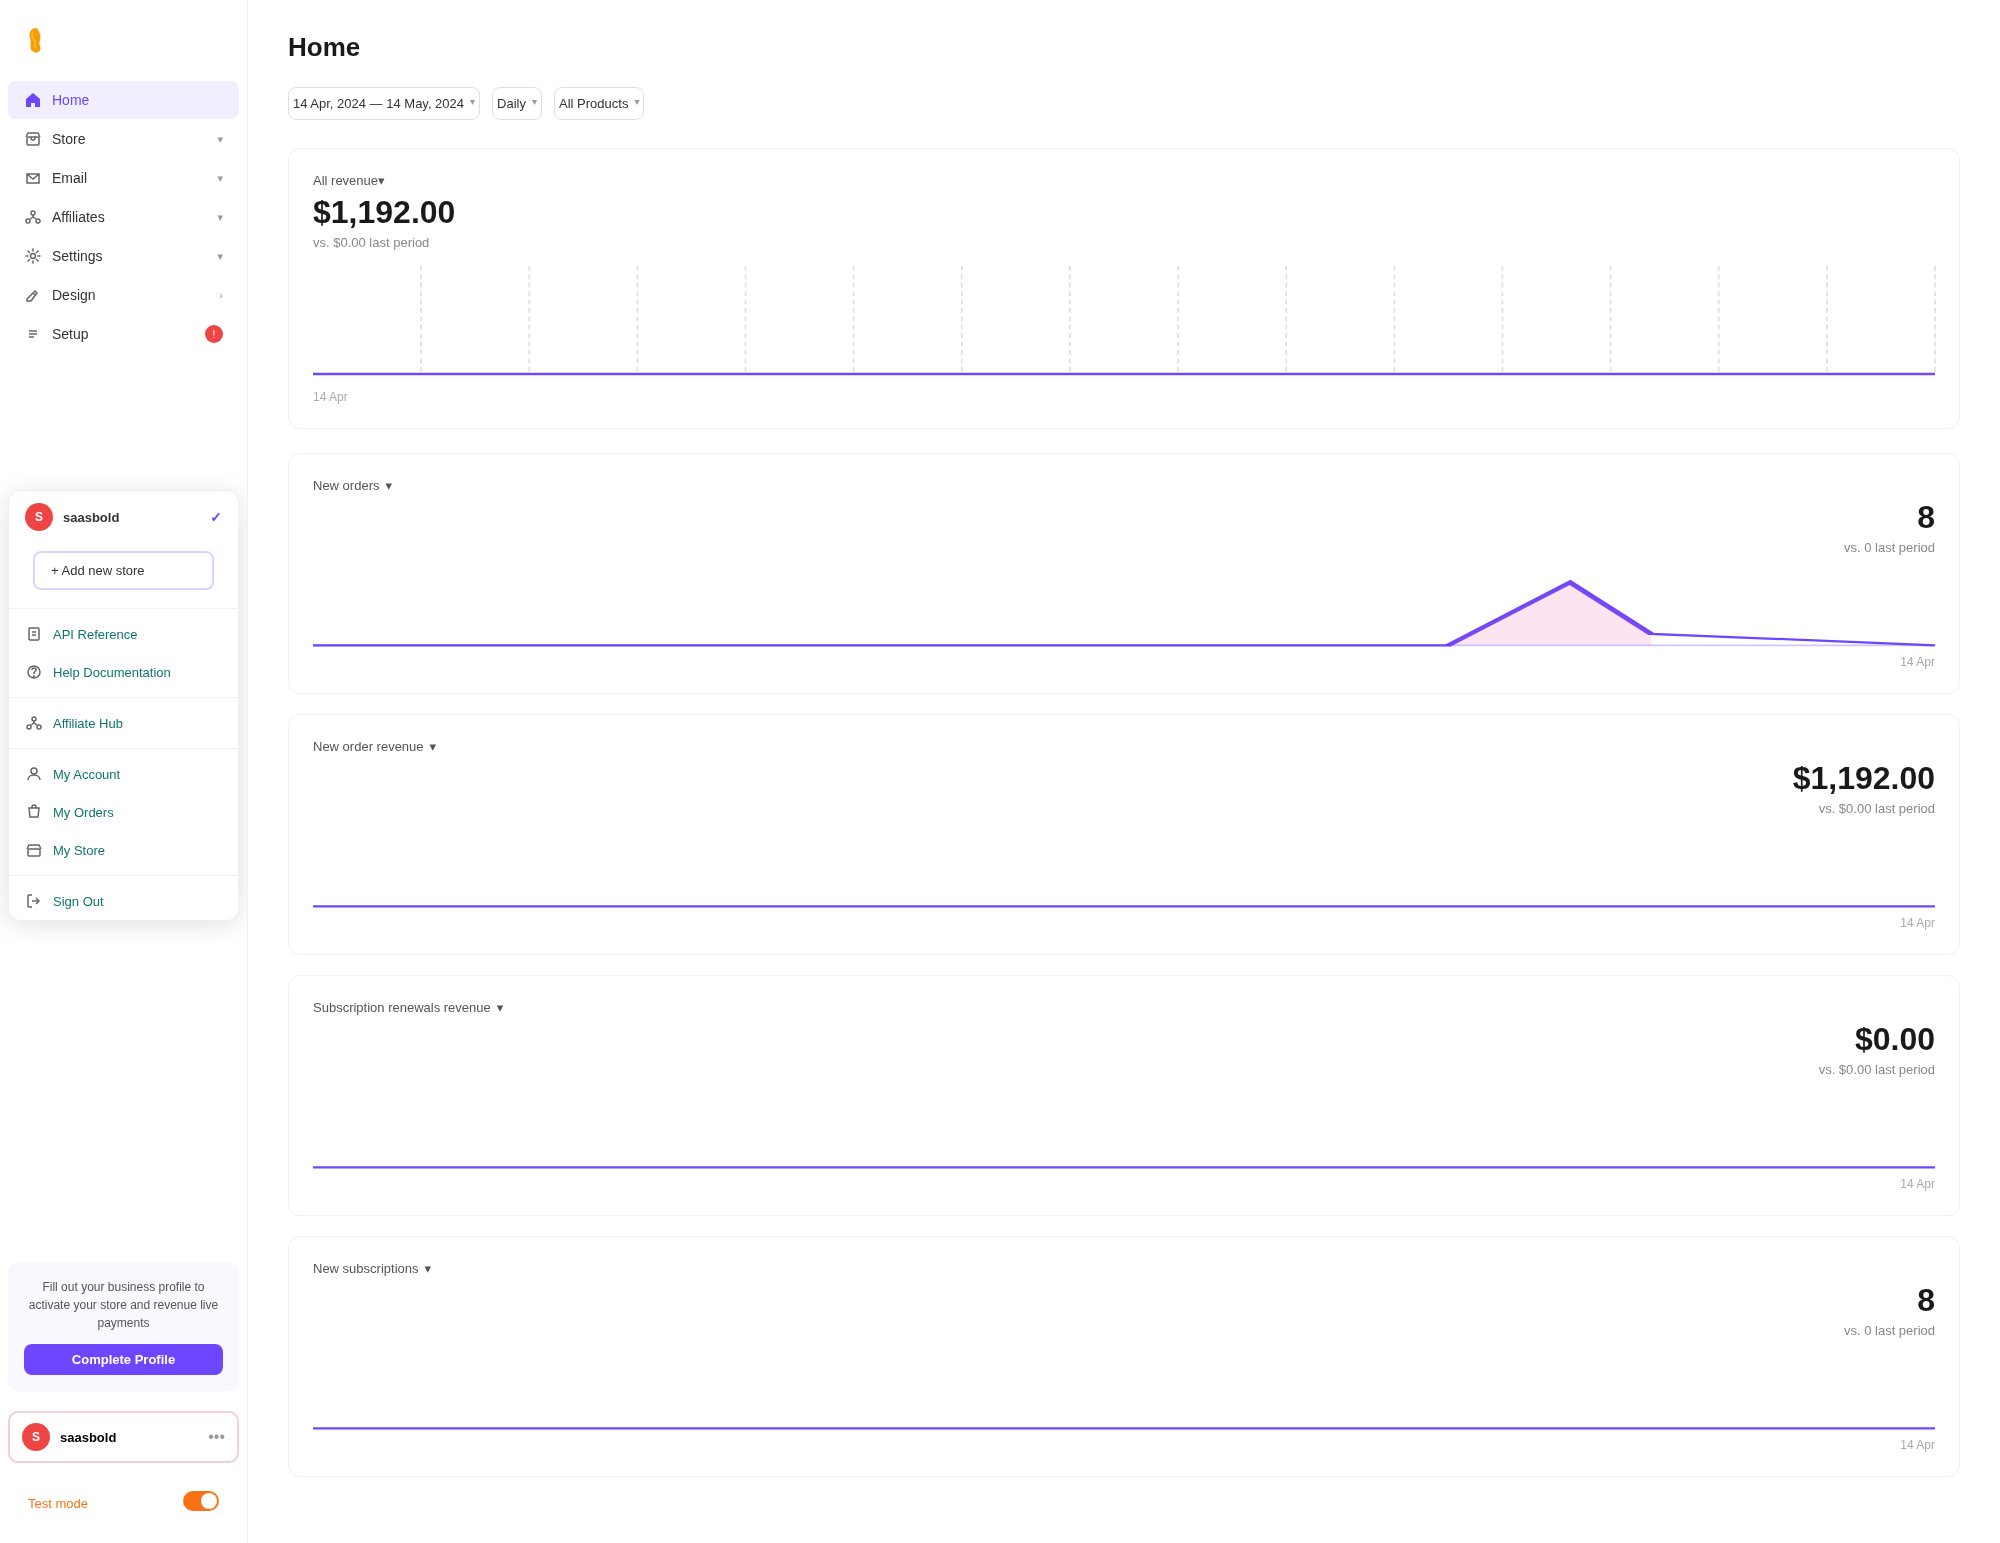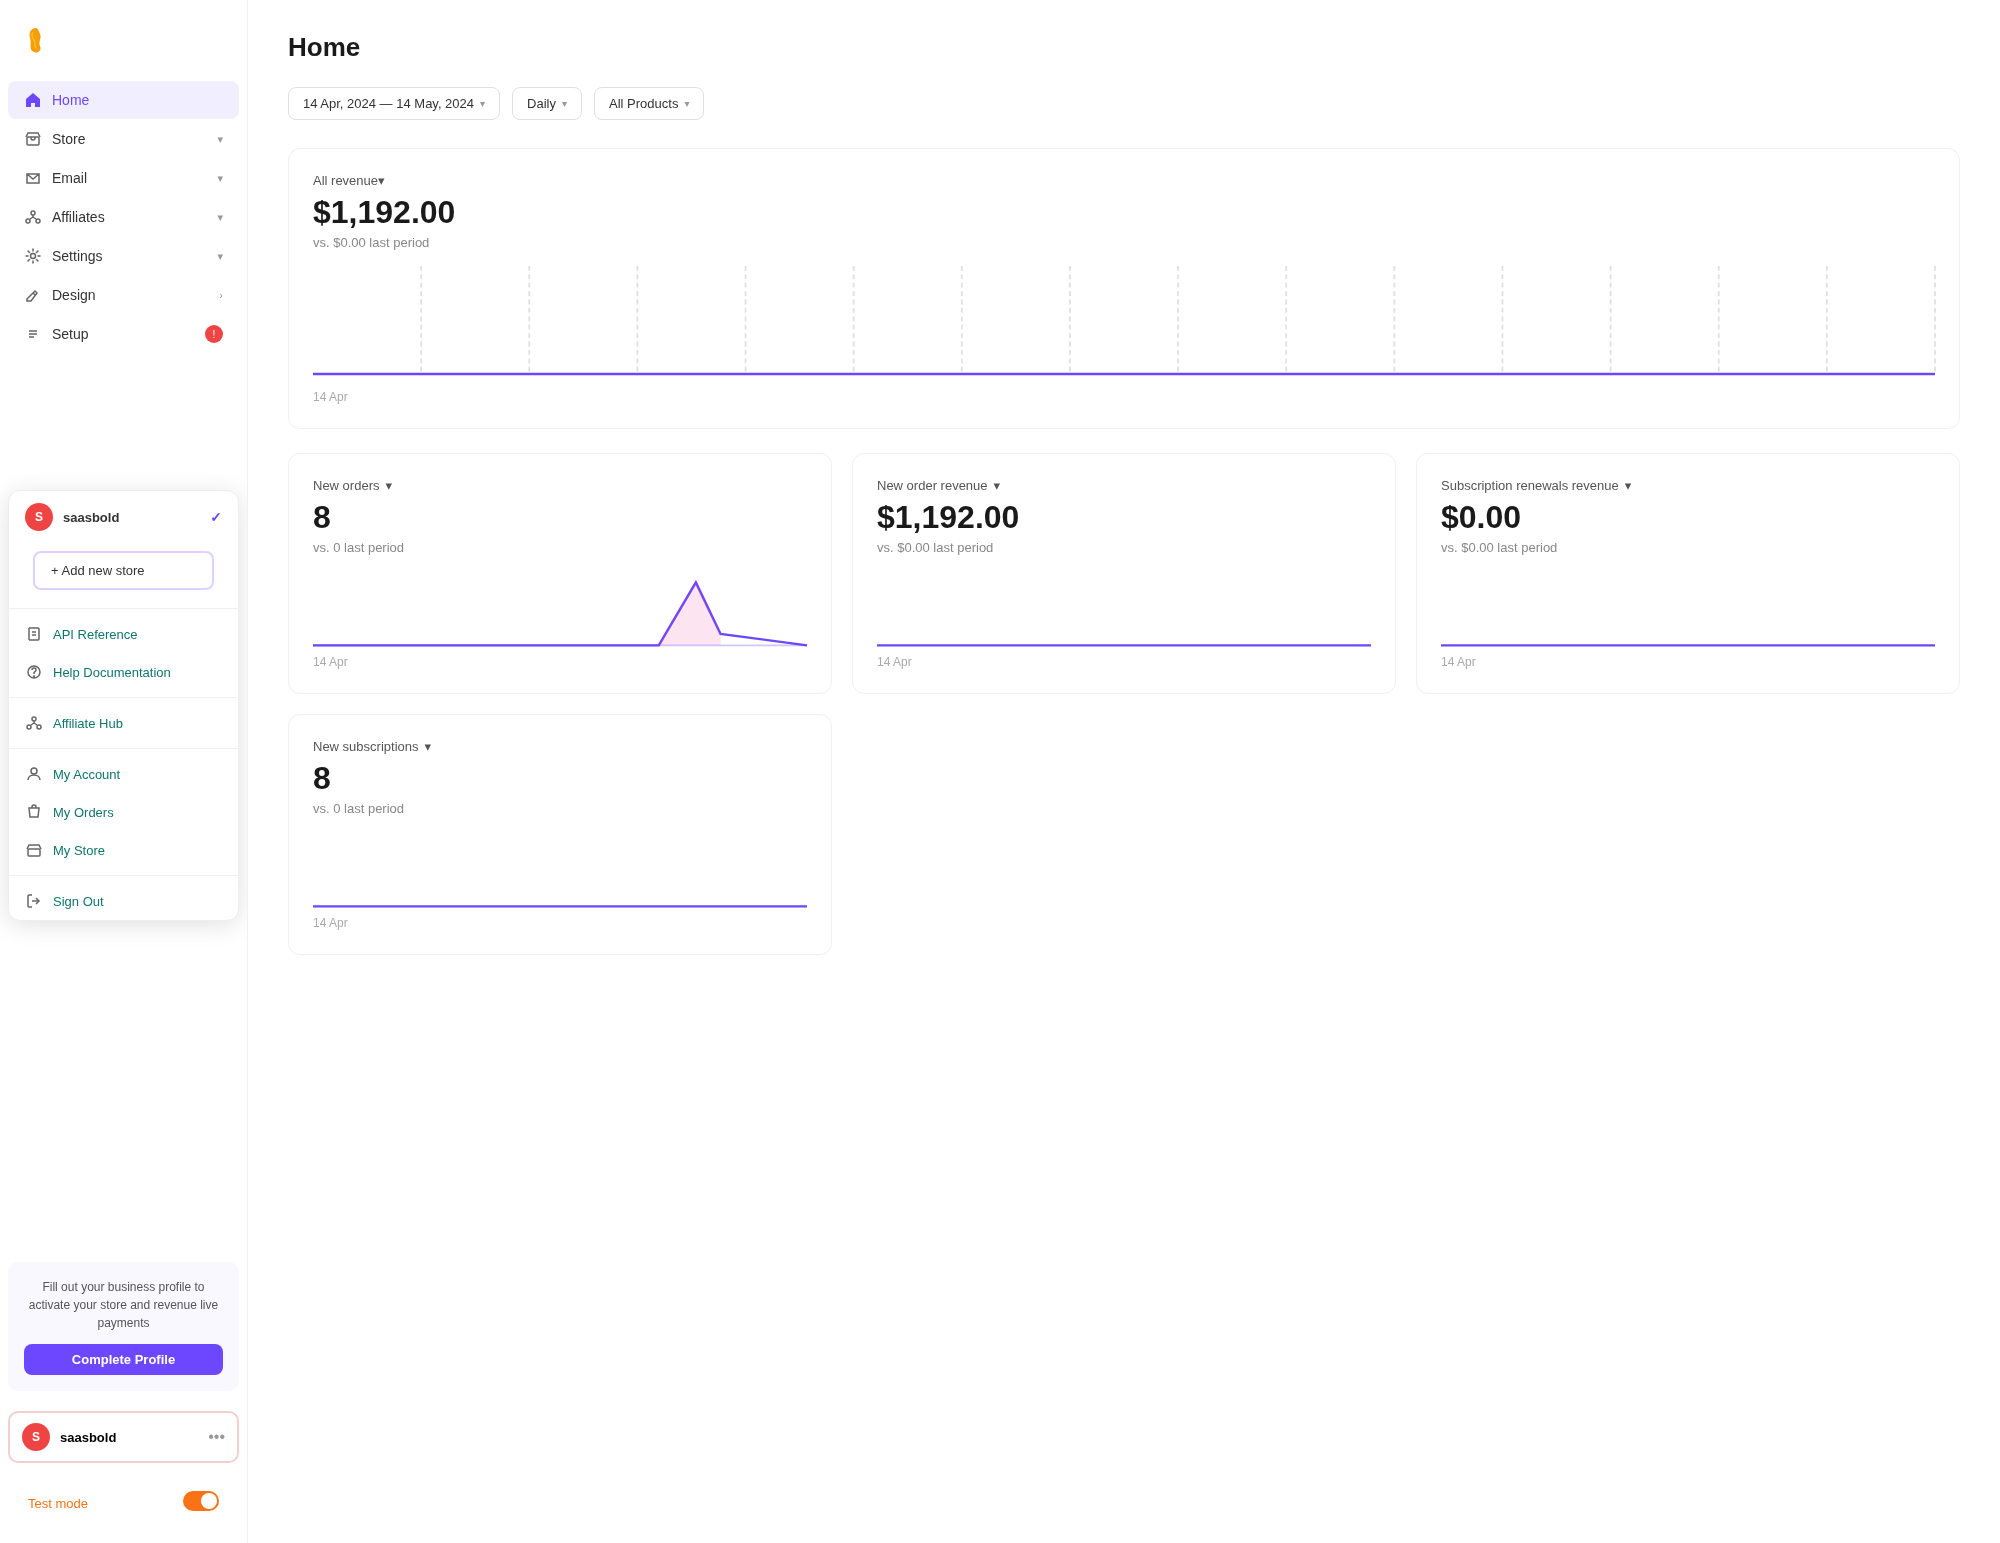--- a/index.html
+++ b/index.html
@@ -157,22 +157,22 @@
       font-weight: 700;
       color: #1a1a1a;
       margin-bottom: 24px;
     }
     .filter-bar {
       display: flex; align-items: center; gap: 12px;
       margin-bottom: 28px;
       flex-wrap: wrap;
     }
     .filter-btn {
-      display: flex; align-items: center; gap: 6px;
-      padding: 8px 14px;
+      display: flex; align-items: flex-start; gap: 6px;
+      padding: 8px 4px;
       border: 1px solid #e0e0e0;
       border-radius: 8px;
       background: #fff;
       font-size: 13px;
       color: #333;
       cursor: pointer;
       white-space: nowrap;
     }
     .filter-chevron { font-size: 10px; color: #999; }
 
@@ -194,22 +194,23 @@
     }
     .chart-area {
       width: 100%; height: 120px; position: relative;
     }
     .chart-date {
       font-size: 12px; color: #aaa; margin-top: 4px;
     }
 
     .metrics-grid {
       display: grid;
-      grid-template-columns: 1fr 1fr 1fr;
+      grid-template-columns: 1fr;
       gap: 20px;
+      text-align: right;
     }
     .metric-card {
       border: 1px solid #f0f0f0;
       border-radius: 12px;
       padding: 24px;
     }
     .metric-label {
       display: flex; align-items: center; gap: 6px;
       font-size: 13px; color: #555; margin-bottom: 6px; cursor: pointer;
     }

